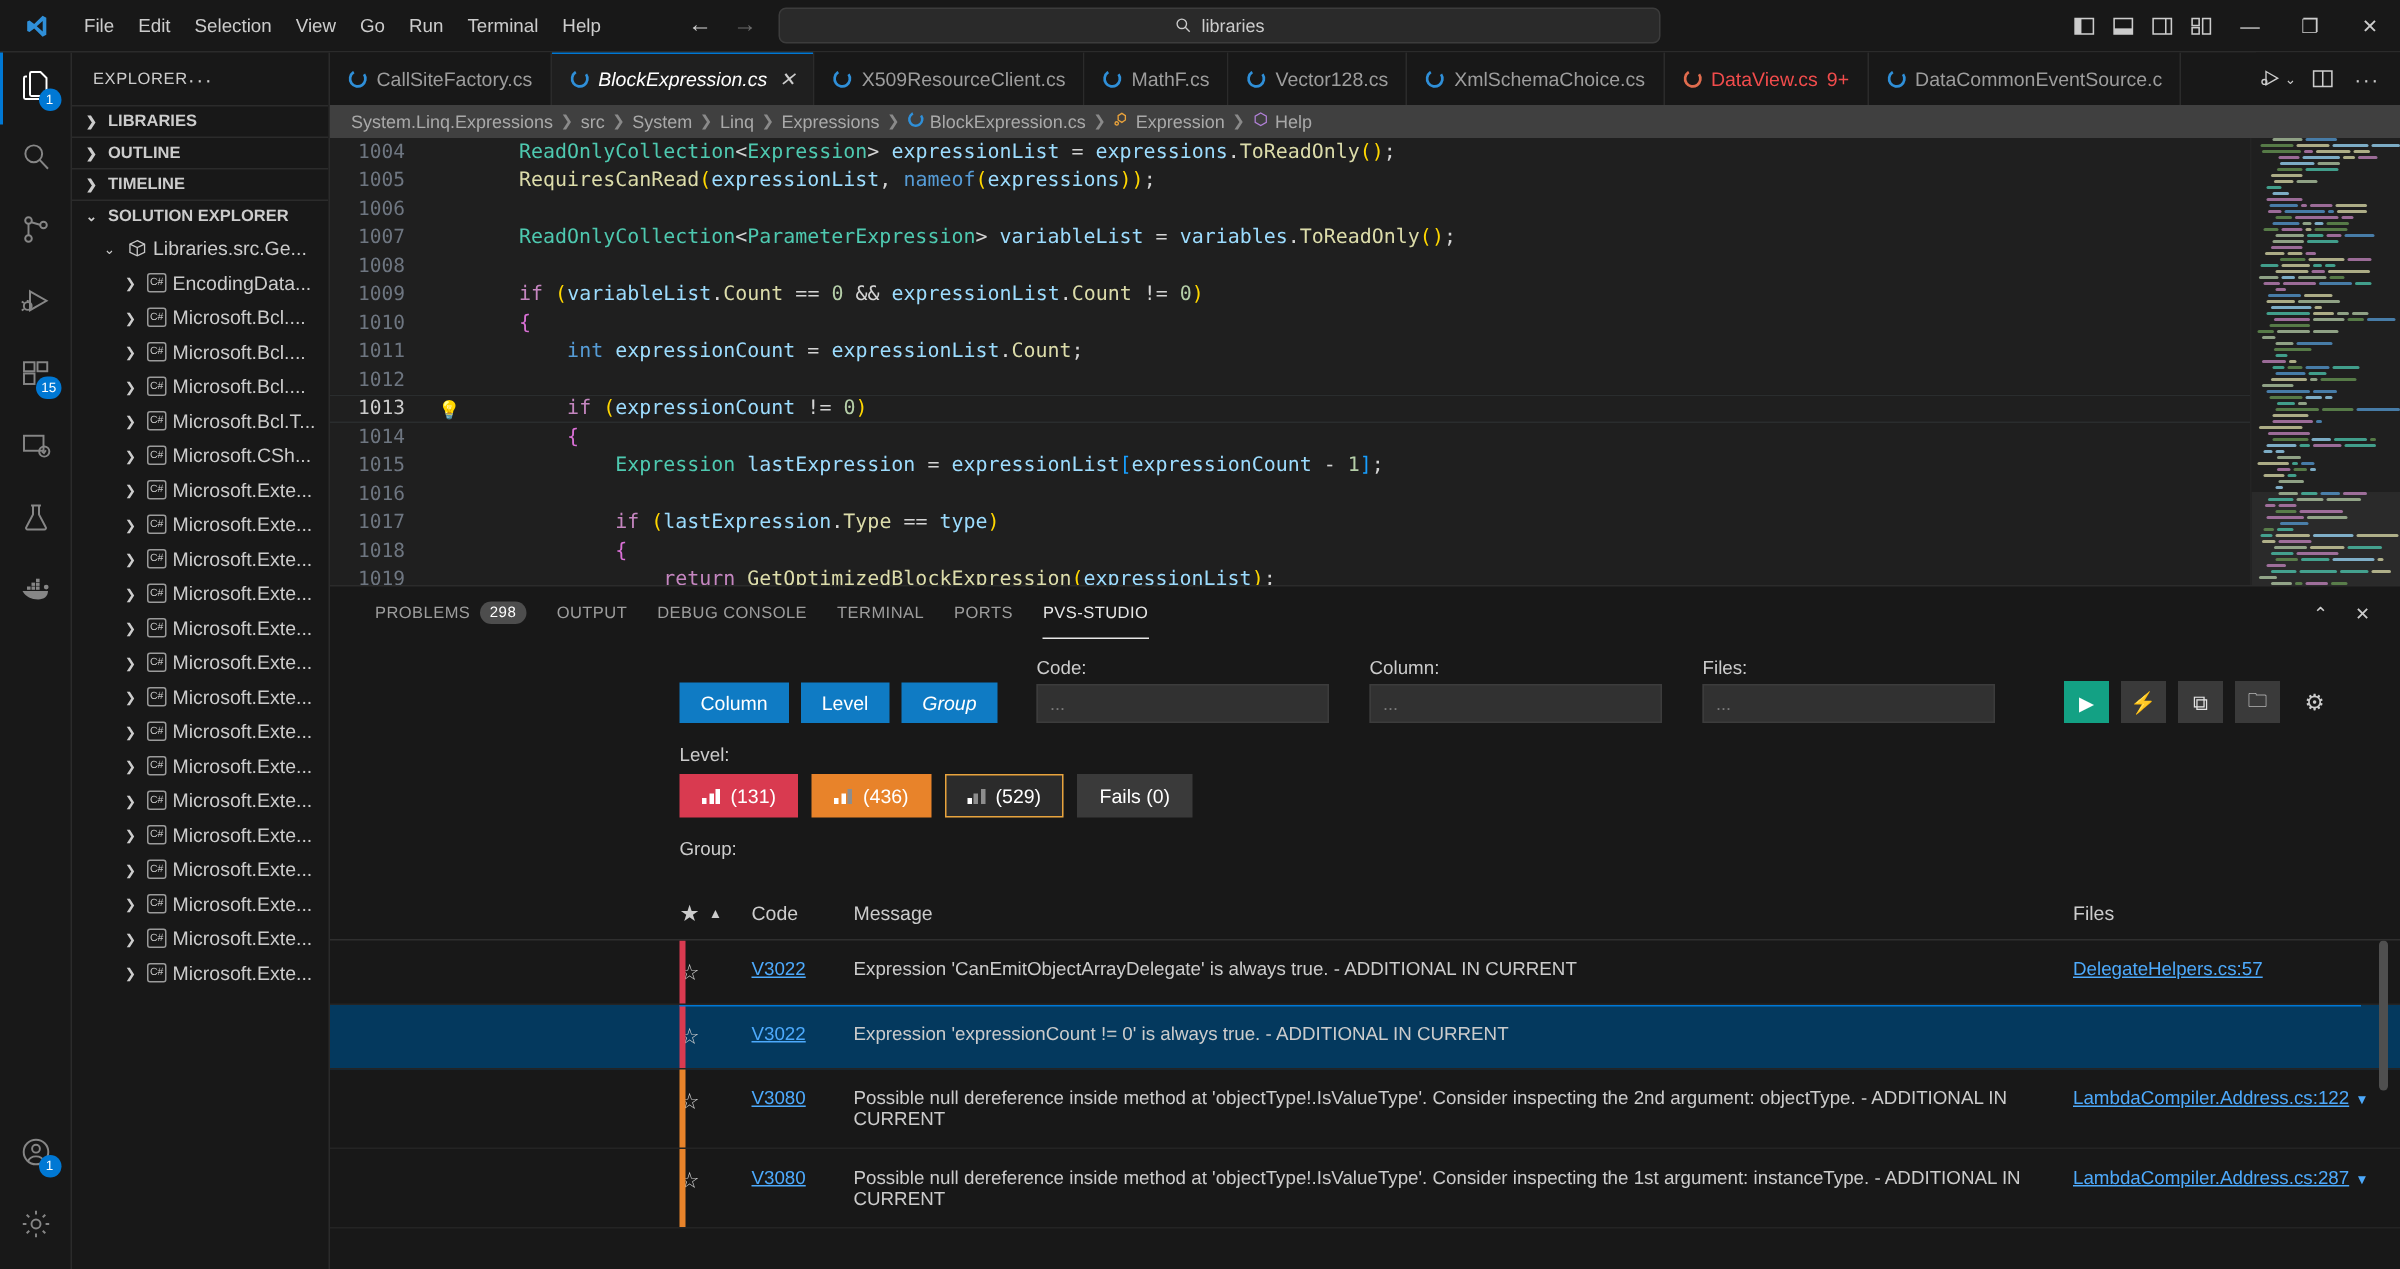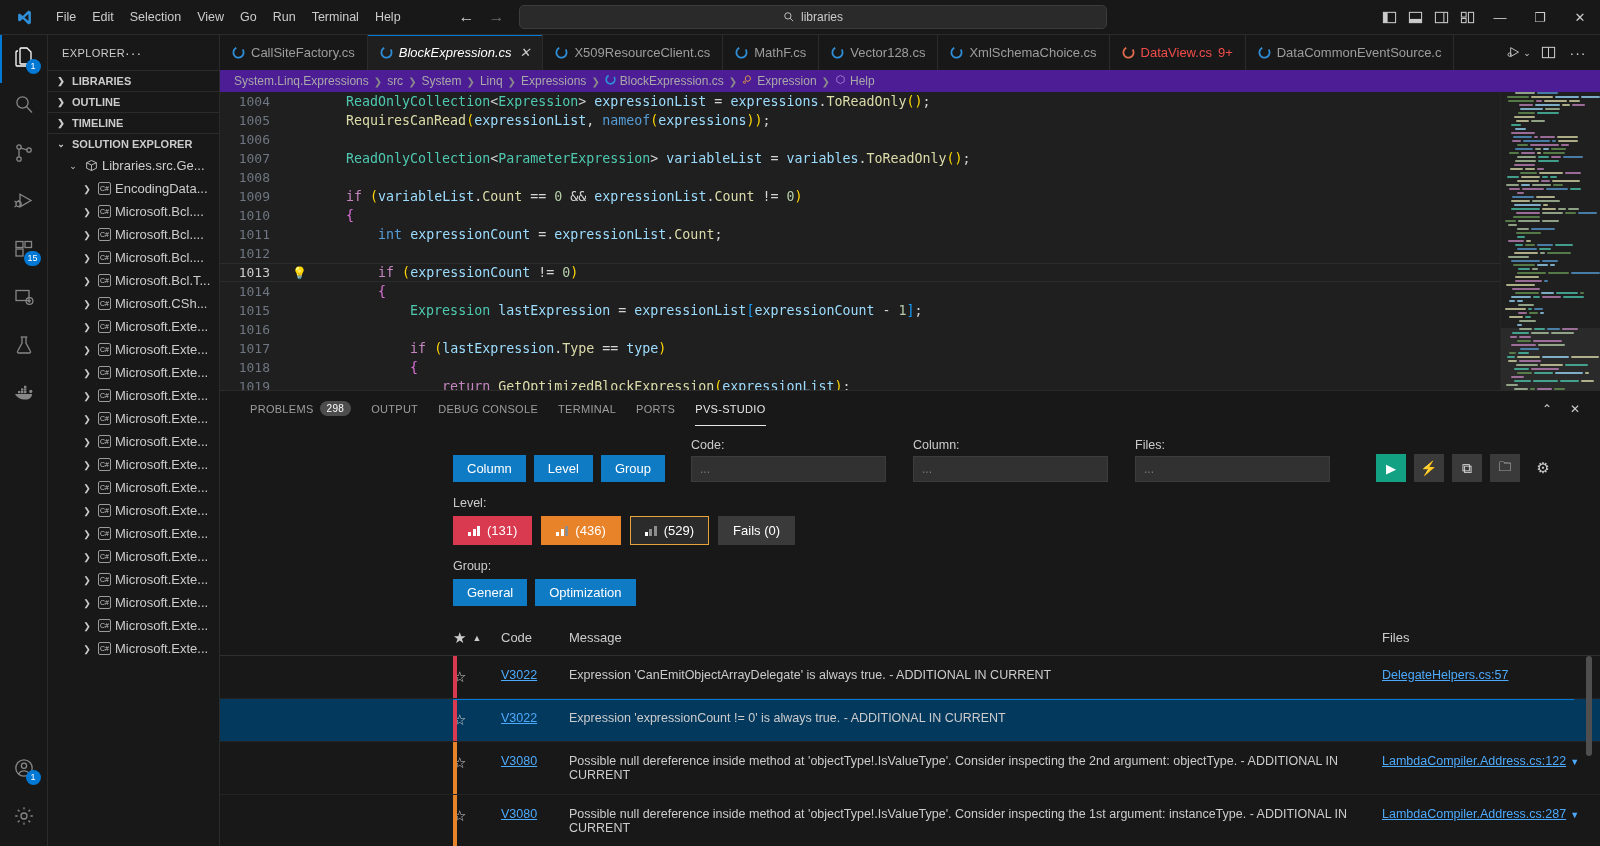--- a/index.html
+++ b/index.html
@@ -97,21 +97,21 @@
   }
   .tree-row .lbl { overflow:hidden; text-overflow:ellipsis; }
   .cs-icon {
     width:13px; height:13px; min-width:13px; border:1px solid #9b9b9b; border-radius:2px;
     display:inline-flex; align-items:center; justify-content:center;
     font-size:7px; color:#c7c7c7; line-height:1;
   }
   .proj-icon { width:14px; min-width:14px; display:inline-flex; align-items:center; justify-content:center; }
 
   
-  #main { flex:1; display:flex; flex-direction:column; min-width:0; background:#4c1d95; }
+  #main { flex:1; display:flex; flex-direction:column; min-width:0; background:#404040; }
 
   
   #tabbar {
     height: 35px; min-height:35px; background:#181818; display:flex; align-items:stretch;
     position:relative;
   }
   .tab {
     display:flex; align-items:center; gap:6px; padding: 0 12px;
     font-size:13px; color:#9d9d9d; background:#181818;
     border-right:1px solid #2b2b2b; white-space:nowrap; position:relative;
@@ -1071,21 +1071,21 @@
           <div class="pa-btn">✕</div>
         </div>
       </div>
 
       <div id="pvs-body">
 
         <div class="pvs-controls">
           <div class="row1">
             <button class="btn-blue">Column</button>
             <button class="btn-blue">Level</button>
-            <button class="btn-blue" style="margin-right:26px;">Group</button>
+            <button class="btn-blue" style="margin-right:26px;font-style:italic;">Group</button>
 
             <div class="inputgrp">
               <div class="fld-label">Code:</div>
               <input class="txtfield" style="width: 195px;" placeholder="...">
             </div>
             <div class="inputgrp">
               <div class="fld-label">Column:</div>
               <input class="txtfield" style="width: 195px;" placeholder="...">
             </div>
             <div class="inputgrp">
@@ -1127,24 +1127,20 @@
                   <i class="dim" style="height:10px"></i>
                 </span>
               <span>(529)</span>
             </div>
             <div class="lvl-btn lvl-fail">
               <span>Fails (0)</span>
             </div>
           </div>
 
           <div class="fld-label" style="margin-top:14px;">Group:</div>
-          <div class="group-row">
-            <button class="btn-blue" style="margin-right:0;">General</button>
-            <button class="btn-blue" style="margin-right:0;">Optimization</button>
-          </div>
         </div>
 
         <div id="pvs-table">
           <div class="tbl-head">
             <div class="col-star">
               <span class="star-ico">★</span>
               <span style="font-size:9px;color:#cccccc;">▲</span>
             </div>
             <div class="col-code">Code</div>
             <div class="col-msg">Message</div>

